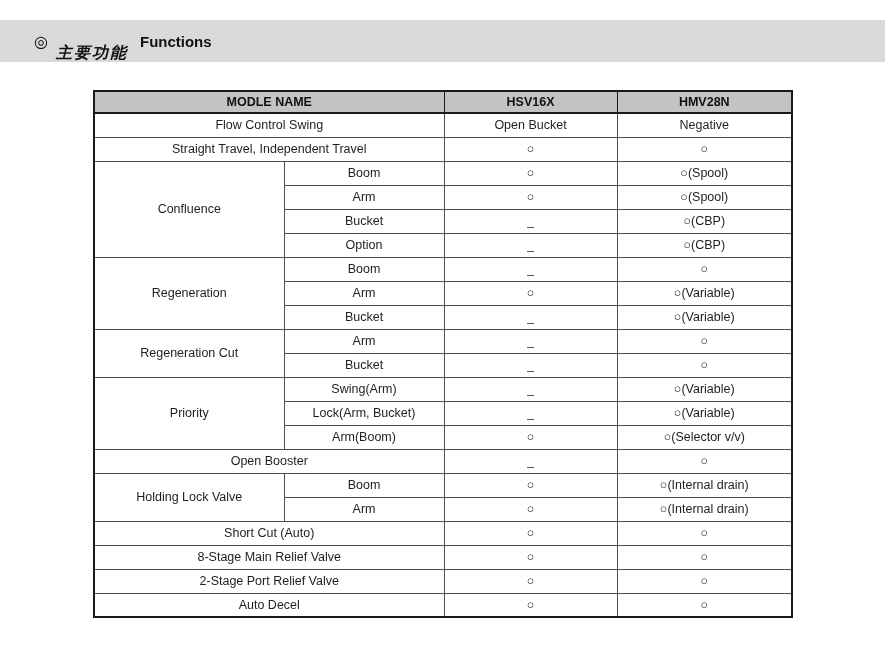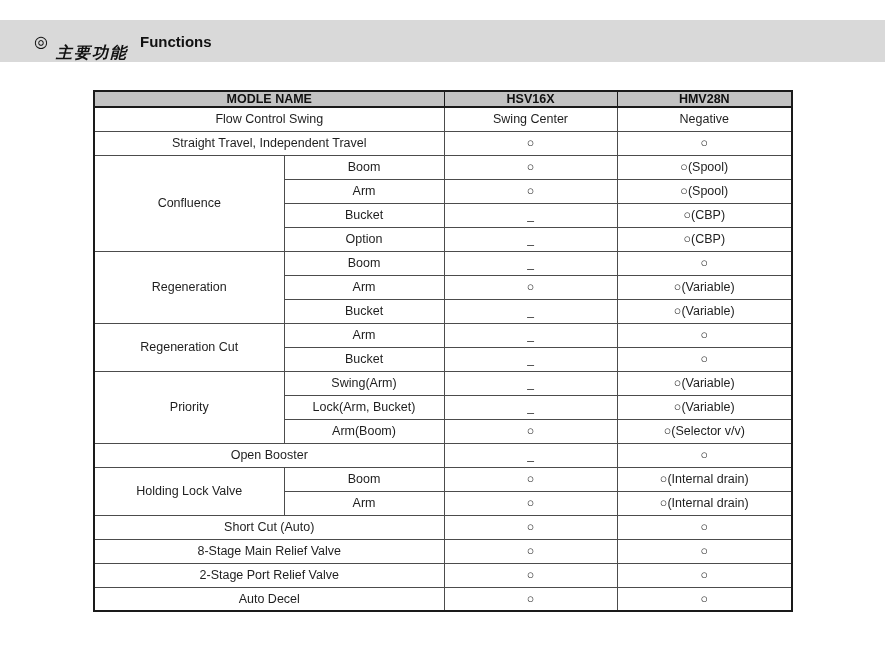--- a/index.html
+++ b/index.html
@@ -44,21 +44,21 @@
     color: #1e1e1e;
     height: 24px;
     padding: 0 2px;
     overflow: hidden;
     white-space: nowrap;
     font-weight: normal;
   }
   .func-table thead th {
     background: #c3c3c3;
     font-weight: bold;
-    height: 16px;
+    height: 22px;
     border: 1px solid #1a1a1a;
     border-bottom: 2px solid #1a1a1a;
     font-size: 12.5px;
     color: #111;
   }
   .func-table td.dash { font-size: 12px; color: #333; }
 </style>
 </head>
 <body>
 
@@ -80,21 +80,21 @@
     <thead>
       <tr>
         <th colspan="2">MODLE NAME</th>
         <th>HSV16X</th>
         <th>HMV28N</th>
       </tr>
     </thead>
     <tbody>
         <tr>
           <td colspan="2">Flow Control Swing</td>
-          <td>Swing Center</td>
+          <td>Open Bucket</td>
           <td>Negative</td>
         </tr>
         <tr>
           <td colspan="2">Straight Travel, Independent Travel</td>
           <td>○</td>
           <td>○</td>
         </tr>
         <tr>
           <td rowspan="4">Confluence</td>
           <td>Boom</td>

